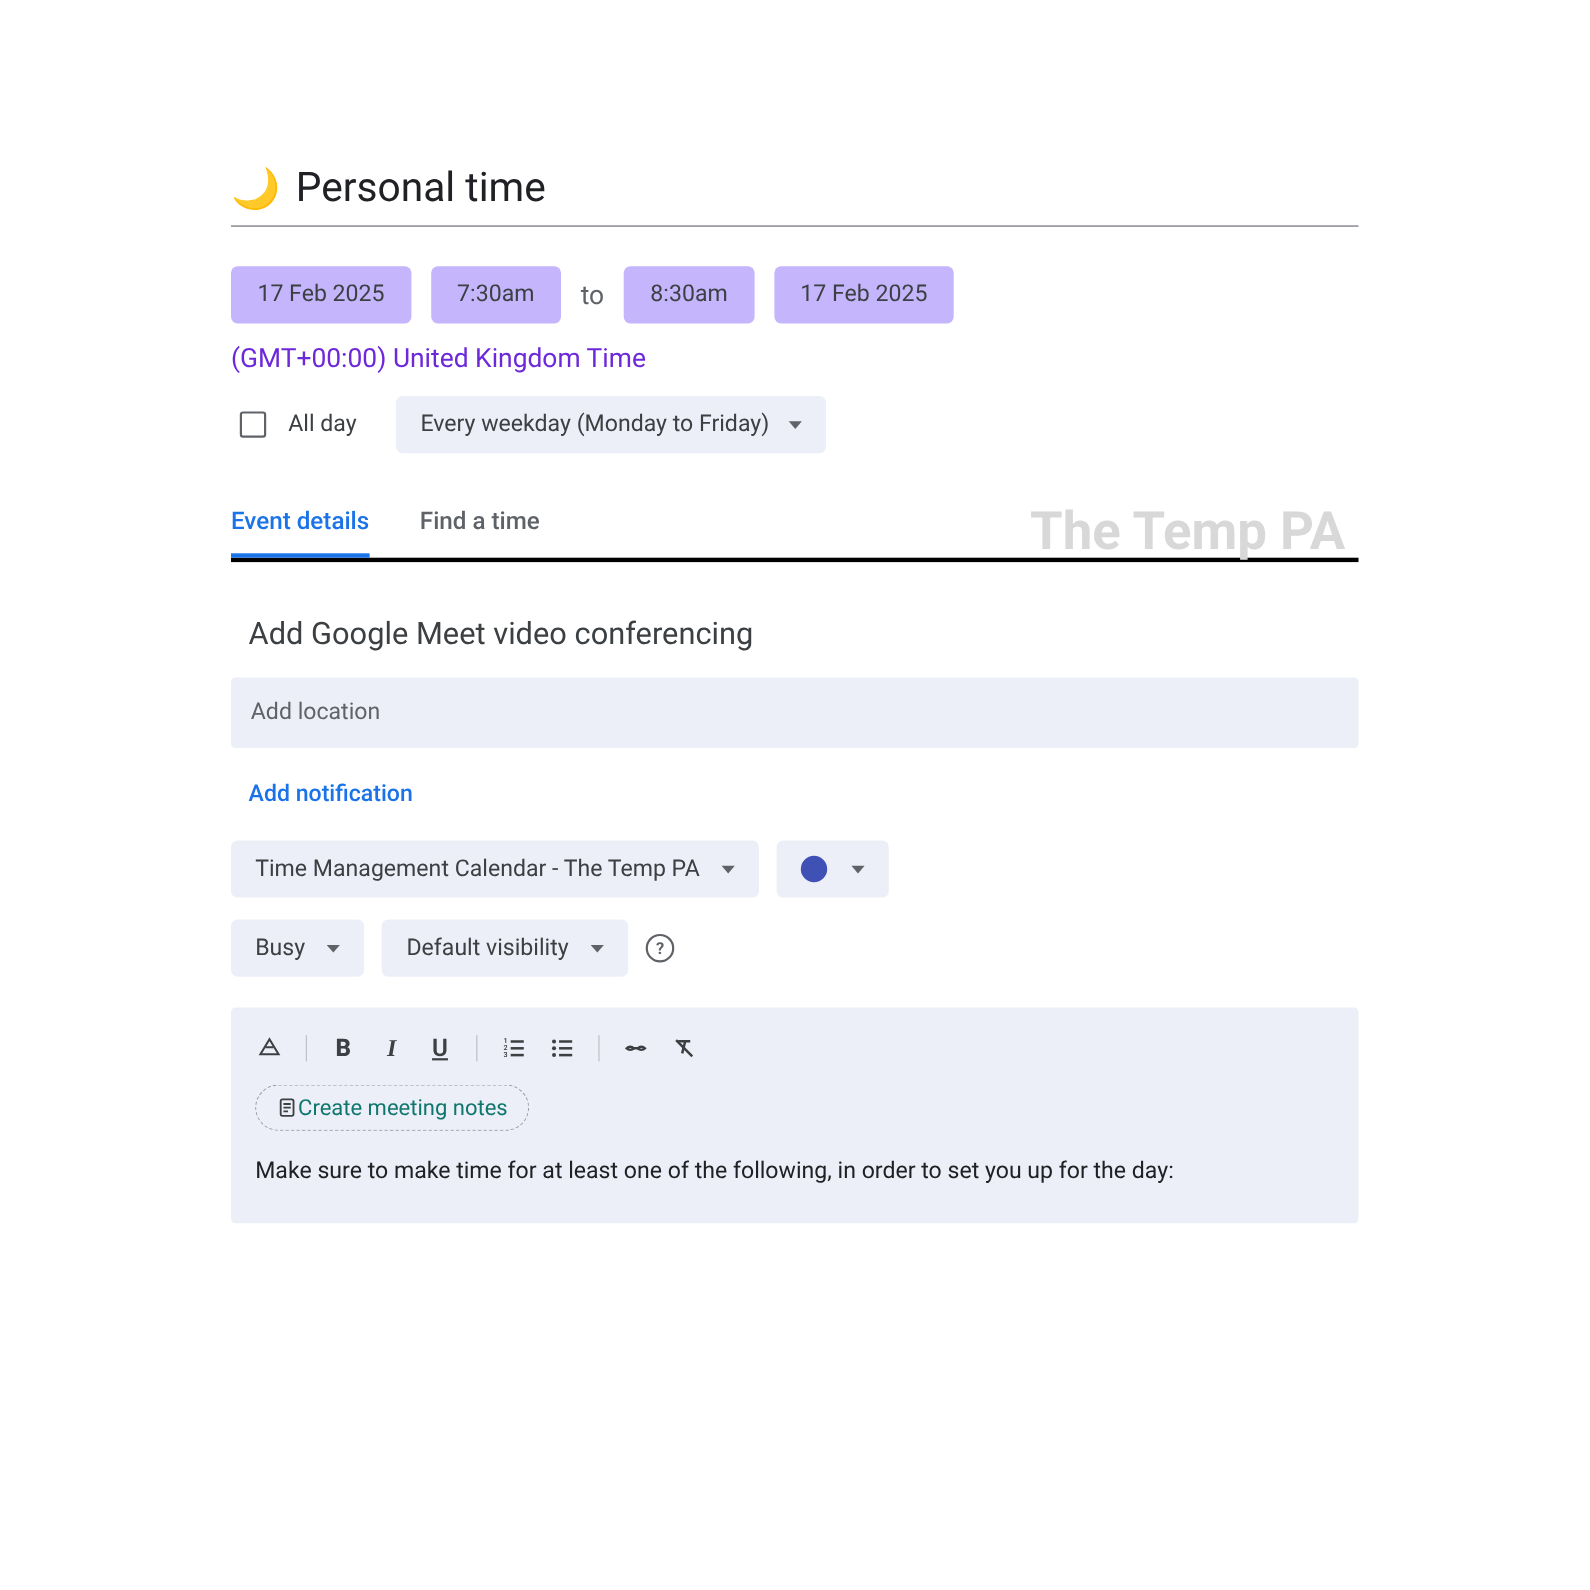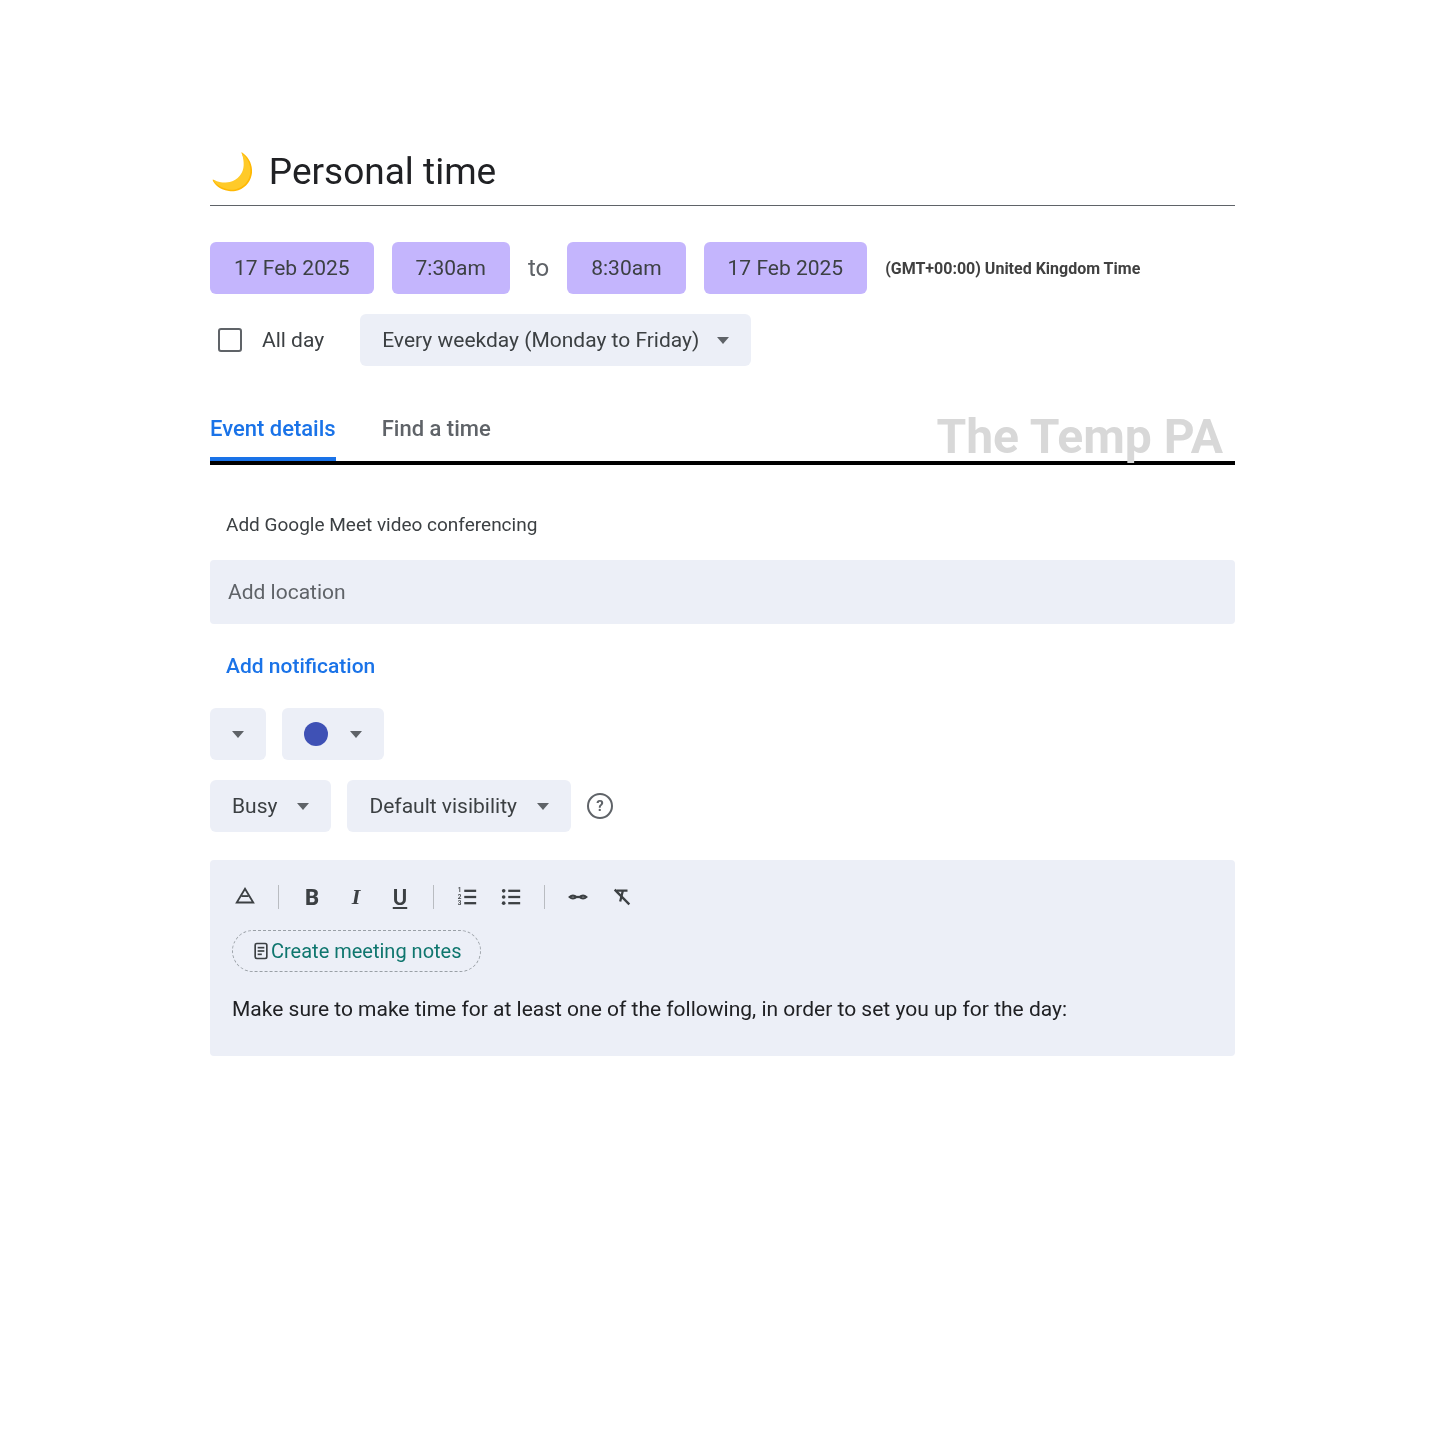--- a/index.html
+++ b/index.html
@@ -45,23 +45,22 @@
       padding: 14px 24px;
       color: #3c4043;
       cursor: pointer;
       font-size: 21px;
     }
     .date-sep {
       color: #5f6368;
       font-size: 24px;
     }
     .tz {
-      color: #404040;
-      font-size: 16px;
-      font-weight: bold;
+      color: #6d28d9;
+      font-size: 24px;
     }
     .allday-row {
       display: flex;
       align-items: center;
       gap: 20px;
       margin-bottom: 50px;
     }
     .checkbox {
       width: 24px;
       height: 24px;
@@ -122,21 +121,21 @@
       font-size: 48px;
       font-weight: 700;
       color: #d8d8d8;
       pointer-events: none;
       white-space: nowrap;
     }
     .details-section { }
     .meet-row {
       padding: 0 0 0 16px;
       margin-bottom: 24px;
-      font-size: 19px;
+      font-size: 28px;
       color: #3c4043;
       cursor: pointer;
       margin-top: 48px;
     }
     .location-row {
       background: #eceff7;
       border-radius: 4px;
       padding: 20px 18px;
       font-size: 21px;
       color: #5f6368;
@@ -292,20 +291,21 @@
 
   <div class="details-section">
     <div class="meet-row">Add Google Meet video conferencing</div>
 
     <div class="location-row">Add location</div>
 
     <div class="notif-link">Add notification</div>
 
     <div class="calendar-row">
       <span class="cal-select">
+        <span>Time Management Calendar - The Temp PA</span>
         <span class="dropdown-arrow"></span>
       </span>
       <span class="color-pill">
         <span class="color-swatch" style="background: rgb(63, 81, 181);"></span>
         <span class="dropdown-arrow"></span>
       </span>
     </div>
 
     <div class="busy-row">
       <span class="cal-select">

